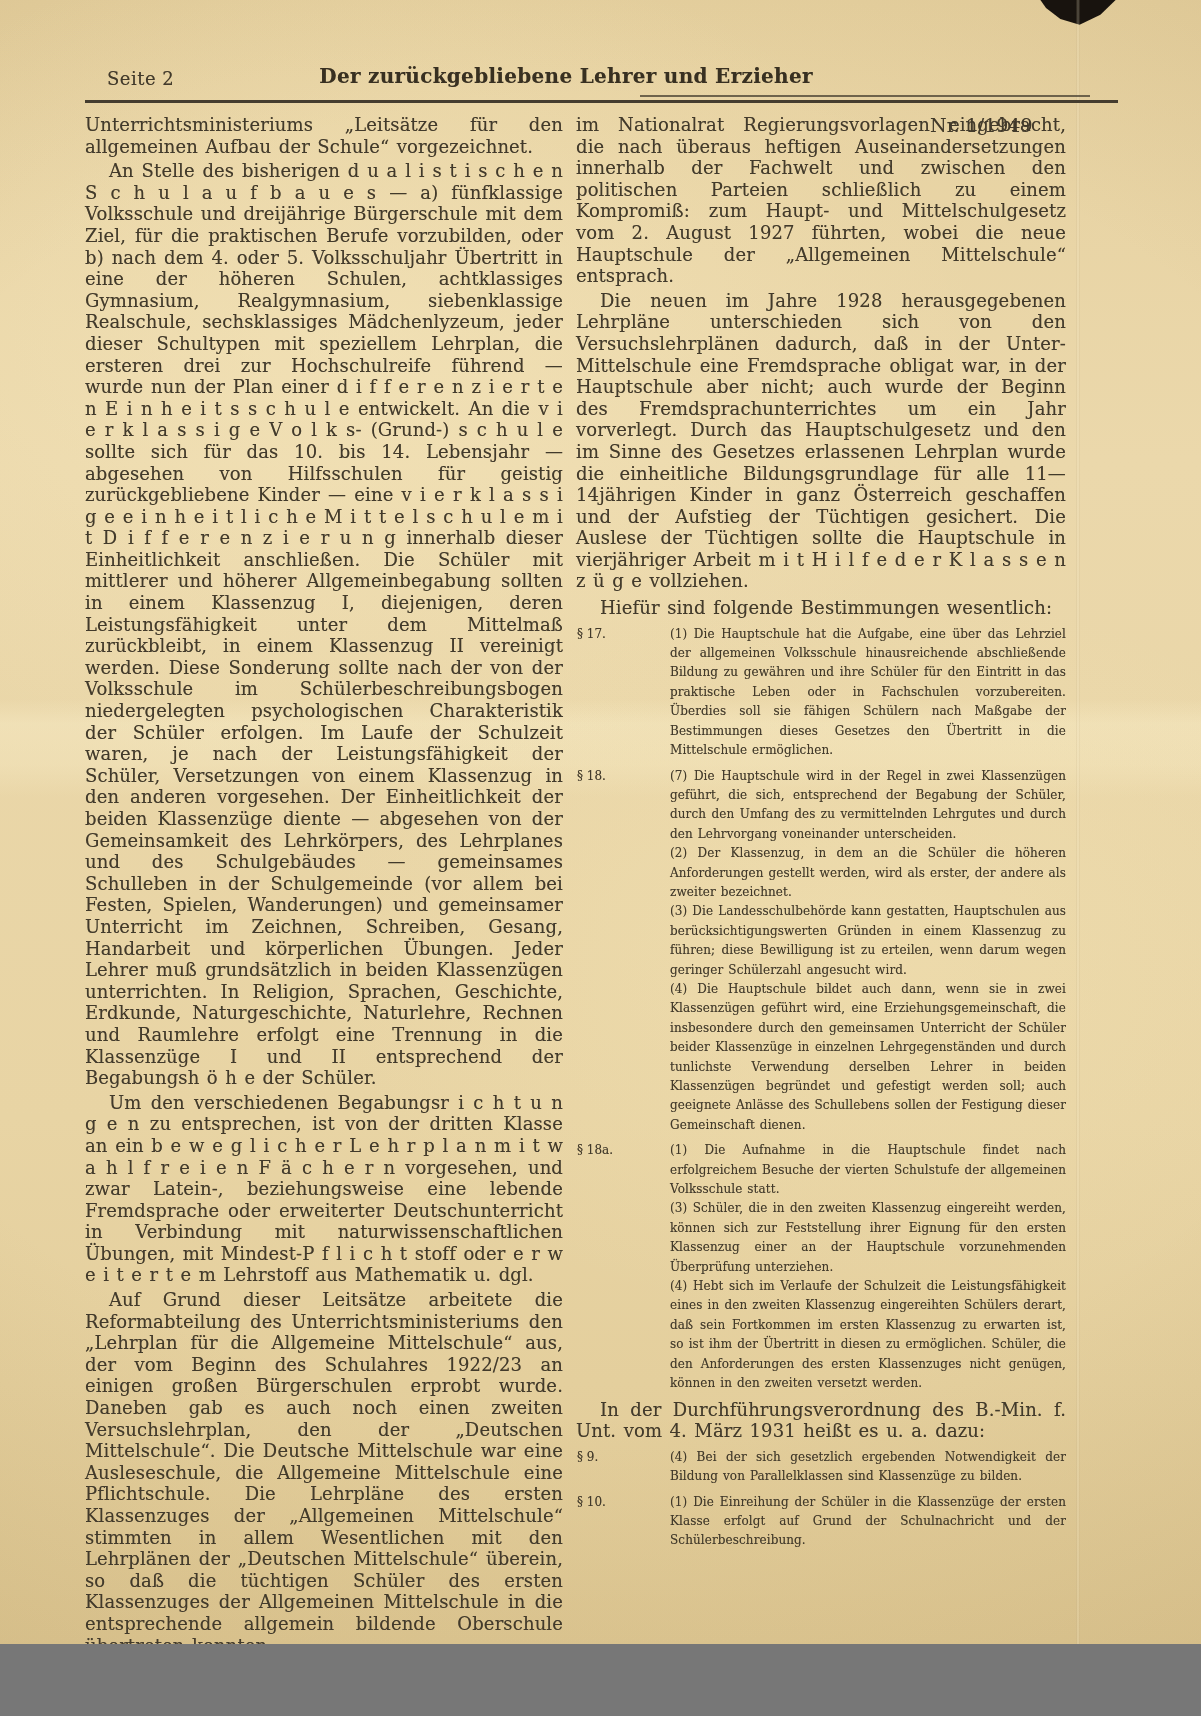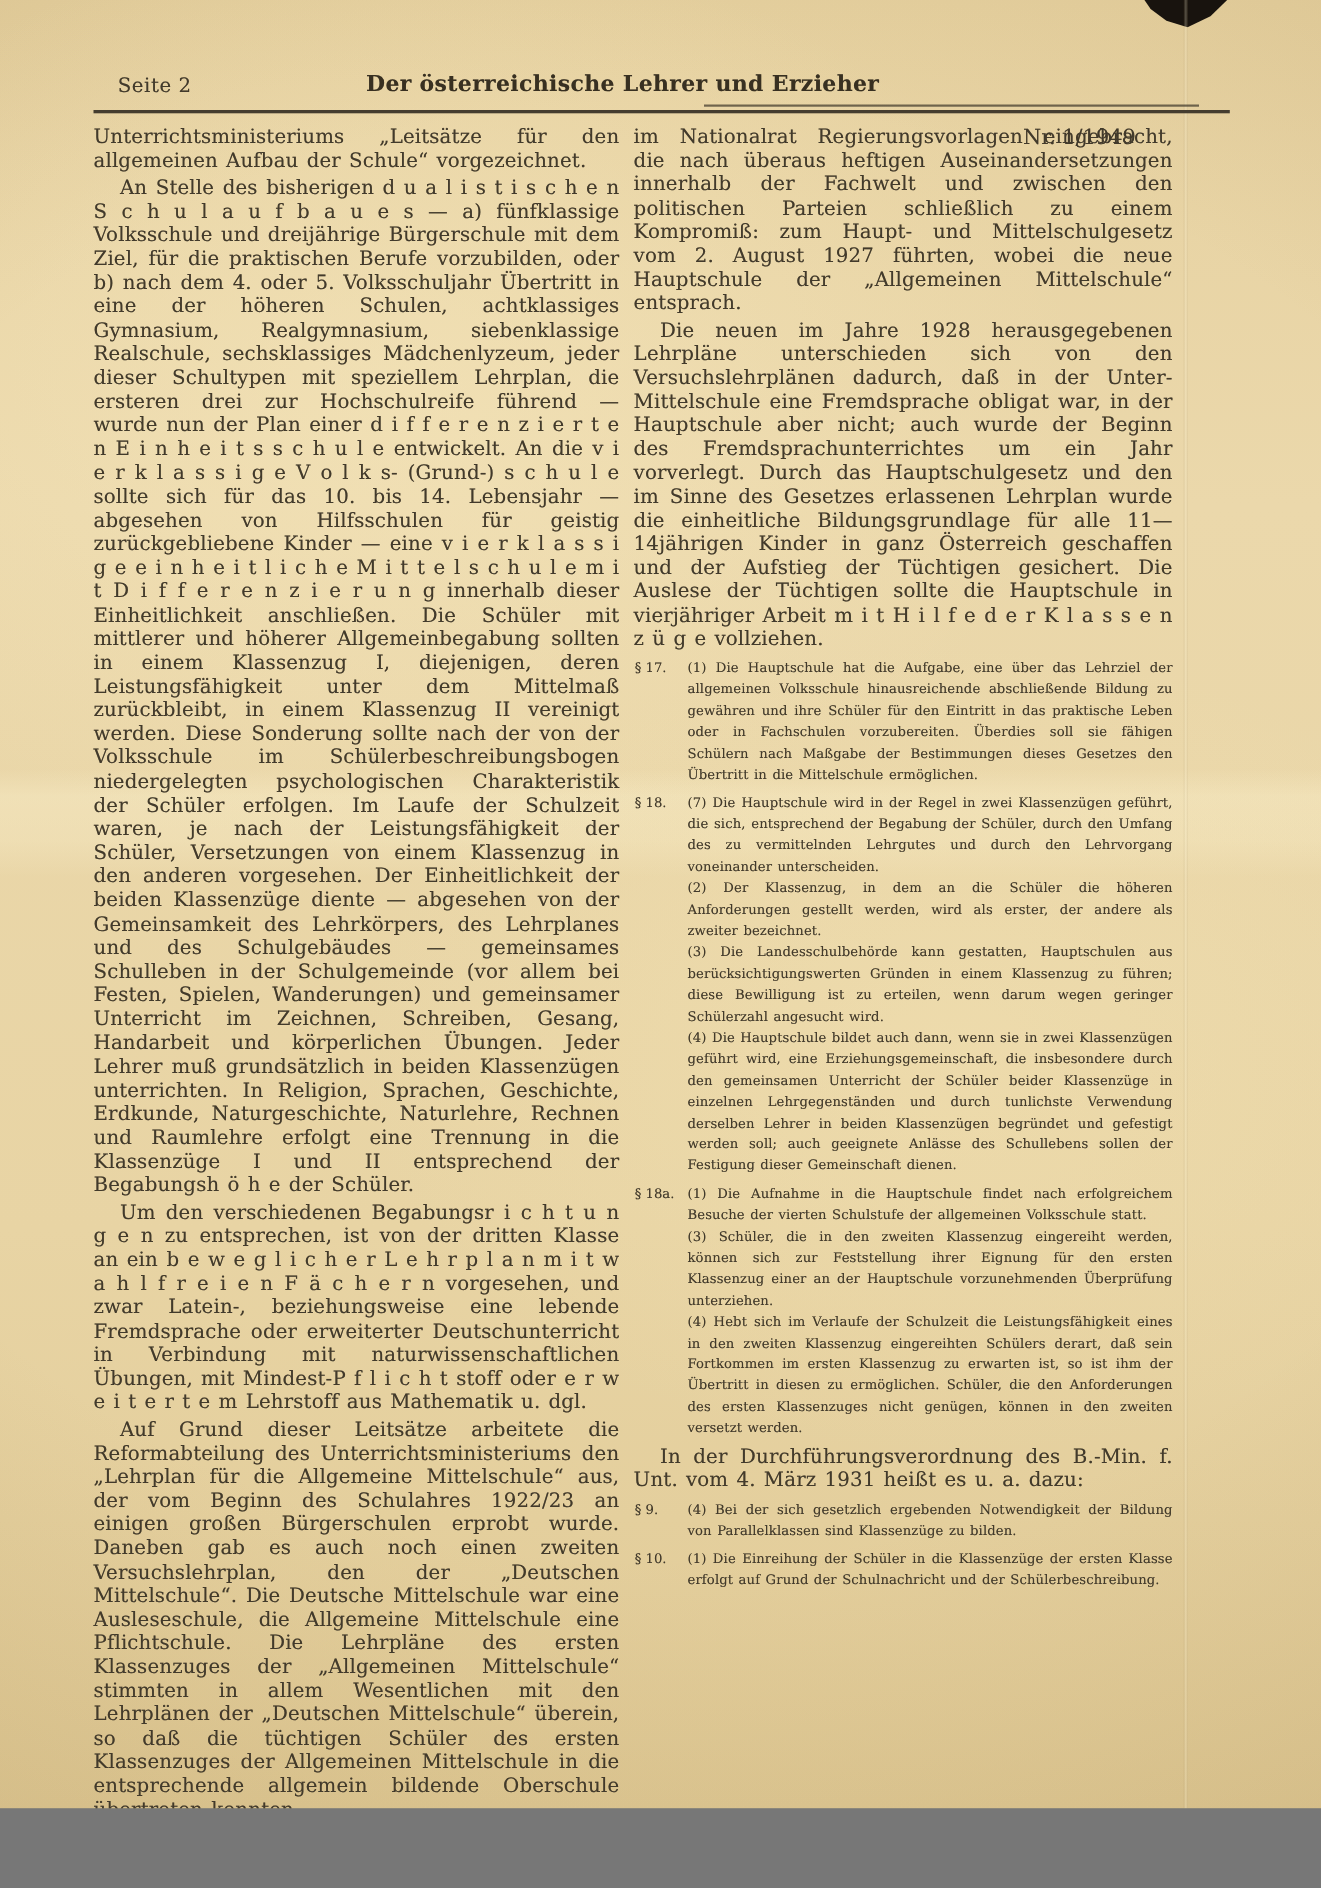--- a/index.html
+++ b/index.html
@@ -46,47 +46,48 @@
   .col-right{width:490px;}
   .para{margin:0 0 3px 0;font-size:18px;line-height:21.6px;text-align:justify;
     word-spacing:1.6px;letter-spacing:.12px;hyphens:auto;}
   .para.indent{text-indent:24px;}
   .para.fill{text-align-last:justify;}
   .para.space-above{margin-top:5px;}
   .subhead{margin:9px 0 4px 0;font-size:19px;font-weight:bold;text-align:center;
     letter-spacing:.5px;color:#352e21;}
   .section{position:relative;padding-left:49px;margin:6px 0 0 0;font-size:12px;line-height:19.4px;}
   .section-label{position:absolute;left:1px;top:0;}
-  .section-part{text-align:justify;word-spacing:1px;letter-spacing:.1px;hyphens:auto;}
+  .section-part{text-align:justify;word-spacing:1px;letter-spacing:.1px;hyphens:auto;margin-left:45px;}
 </style>
 </head>
 <body>
 
 <div class="page">
   <div class="corner-mark"></div>
   <div class="crease"></div>
 
   <header class="page-header">
     <span class="page-label">Seite 2</span>
-    <span class="journal-title">Der österreichische Lehrer und Erzieher</span>
+    <span class="journal-title">Der zurückgebliebene Lehrer und Erzieher</span>
     <span class="issue-label">Nr. 1/1949</span>
   </header>
   <div class="header-rule"></div>
 
   <main class="columns">
     <div class="col col-left" id="col-left">
         <p class="para">Unterrichtsministeriums „Leitsätze für den allgemeinen Aufbau der Schule“ vorgezeichnet.</p>
         <p class="para indent">An Stelle des bisherigen d u a l i s t i s c h e n  S c h u l a u f b a u e s — a) fünfklassige Volksschule und dreijährige Bürgerschule mit dem Ziel, für die praktischen Berufe vorzubilden, oder b) nach dem 4. oder 5. Volksschuljahr Übertritt in eine der höheren Schulen, achtklassiges Gymnasium, Realgymnasium, siebenklassige Realschule, sechsklassiges Mädchenlyzeum, jeder dieser Schultypen mit speziellem Lehrplan, die ersteren drei zur Hochschulreife führend — wurde nun der Plan einer d i f f e r e n z i e r t e n  E i n h e i t s s c h u l e entwickelt. An die v i e r k l a s s i g e  V o l k s- (Grund-) s c h u l e sollte sich für das 10. bis 14. Lebensjahr — abgesehen von Hilfsschulen für geistig zurückgebliebene Kinder — eine v i e r k l a s s i g e  e i n h e i t l i c h e  M i t t e l s c h u l e  m i t  D i f f e r e n z i e r u n g innerhalb dieser Einheitlichkeit anschließen. Die Schüler mit mittlerer und höherer Allgemeinbegabung sollten in einem Klassenzug I, diejenigen, deren Leistungsfähigkeit unter dem Mittelmaß zurückbleibt, in einem Klassenzug II vereinigt werden. Diese Sonderung sollte nach der von der Volksschule im Schülerbeschreibungsbogen niedergelegten psychologischen Charakteristik der Schüler erfolgen. Im Laufe der Schulzeit waren, je nach der Leistungsfähigkeit der Schüler, Versetzungen von einem Klassenzug in den anderen vorgesehen. Der Einheitlichkeit der beiden Klassenzüge diente — abgesehen von der Gemeinsamkeit des Lehrkörpers, des Lehrplanes und des Schulgebäudes — gemeinsames Schulleben in der Schulgemeinde (vor allem bei Festen, Spielen, Wanderungen) und gemeinsamer Unterricht im Zeichnen, Schreiben, Gesang, Handarbeit und körperlichen Übungen. Jeder Lehrer muß grundsätzlich in beiden Klassenzügen unterrichten. In Religion, Sprachen, Geschichte, Erdkunde, Naturgeschichte, Naturlehre, Rechnen und Raumlehre erfolgt eine Trennung in die Klassenzüge I und II entsprechend der Begabungs­h ö h e der Schüler.</p>
         <p class="para indent">Um den verschiedenen Begabungs­r i c h t u n g e n zu entsprechen, ist von der dritten Klasse an ein b e w e g l i c h e r  L e h r p l a n  m i t  w a h l f r e i e n  F ä c h e r n vorgesehen, und zwar Latein-, beziehungsweise eine lebende Fremdsprache oder erweiterter Deutschunterricht in Verbindung mit naturwissenschaftlichen Übungen, mit Mindest-P f l i c h t stoff oder e r w e i t e r t e m  Lehrstoff aus Mathematik u. dgl.</p>
         <p class="para indent">Auf Grund dieser Leitsätze arbeitete die Reformabteilung des Unterrichtsministeriums den „Lehrplan für die Allgemeine Mittelschule“ aus, der vom Beginn des Schulahres 1922/23 an einigen großen Bürgerschulen erprobt wurde. Daneben gab es auch noch einen zweiten Versuchslehrplan, den der „Deutschen Mittelschule“. Die Deutsche Mittelschule war eine Ausleseschule, die Allgemeine Mittelschule eine Pflichtschule. Die Lehrpläne des ersten Klassenzuges der „Allgemeinen Mittelschule“ stimmten in allem Wesentlichen mit den Lehrplänen der „Deutschen Mittelschule“ überein, so daß die tüchtigen Schüler des ersten Klassenzuges der Allgemeinen Mittelschule in die entsprechende allgemein bildende Oberschule übertreten konnten.</p>
         <p class="para indent fill">Auf Grund der Versuche wurden im Frühjahr 1927</p>
       </div>
     <div class="col col-right" id="col-right">
         <p class="para">im Nationalrat Regierungsvorlagen eingebracht, die nach überaus heftigen Auseinandersetzungen innerhalb der Fachwelt und zwischen den politischen Parteien schließlich zu einem Kompromiß: zum Haupt- und Mittelschulgesetz vom 2. August 1927 führten, wobei die neue Hauptschule der „Allgemeinen Mittelschule“ entsprach.</p>
         <p class="para indent">Die neuen im Jahre 1928 herausgegebenen Lehrpläne unterschieden sich von den Versuchslehrplänen dadurch, daß in der Unter-Mittelschule eine Fremdsprache obligat war, in der Hauptschule aber nicht; auch wurde der Beginn des Fremdsprachunterrichtes um ein Jahr vorverlegt. Durch das Hauptschulgesetz und den im Sinne des Gesetzes erlassenen Lehrplan wurde die einheitliche Bildungsgrundlage für alle 11—14jährigen Kinder in ganz Österreich geschaffen und der Aufstieg der Tüchtigen gesichert. Die Auslese der Tüchtigen sollte die Hauptschule in vierjähriger Arbeit m i t  H i l f e  d e r  K l a s s e n z ü g e vollziehen.</p>
+        <p class="para indent space-above">Hiefür sind folgende Bestimmungen wesentlich:</p>
         <div class="section">
           <span class="section-label">§ 17.</span>
           <div class="section-part">(1) Die Hauptschule hat die Aufgabe, eine über das Lehrziel der allgemeinen Volksschule hinausreichende abschließende Bildung zu gewähren und ihre Schüler für den Eintritt in das praktische Leben oder in Fachschulen vorzubereiten. Überdies soll sie fähigen Schülern nach Maßgabe der Bestimmungen dieses Gesetzes den Übertritt in die Mittelschule ermöglichen.</div>
         </div>
         <div class="section">
           <span class="section-label">§ 18.</span>
           <div class="section-part">(7) Die Hauptschule wird in der Regel in zwei Klassenzügen geführt, die sich, entsprechend der Begabung der Schüler, durch den Umfang des zu vermittelnden Lehrgutes und durch den Lehrvorgang voneinander unterscheiden.</div>
           <div class="section-part">(2) Der Klassenzug, in dem an die Schüler die höheren Anforderungen gestellt werden, wird als erster, der andere als zweiter bezeichnet.</div>
           <div class="section-part">(3) Die Landesschulbehörde kann gestatten, Hauptschulen aus berücksichtigungswerten Gründen in einem Klassenzug zu führen; diese Bewilligung ist zu erteilen, wenn darum wegen geringer Schülerzahl angesucht wird.</div>
           <div class="section-part">(4) Die Hauptschule bildet auch dann, wenn sie in zwei Klassenzügen geführt wird, eine Erziehungsgemeinschaft, die insbesondere durch den gemeinsamen Unterricht der Schüler beider Klassenzüge in einzelnen Lehrgegenständen und durch tunlichste Verwendung derselben Lehrer in beiden Klassenzügen begründet und gefestigt werden soll; auch geeignete Anlässe des Schullebens sollen der Festigung dieser Gemeinschaft dienen.</div>

